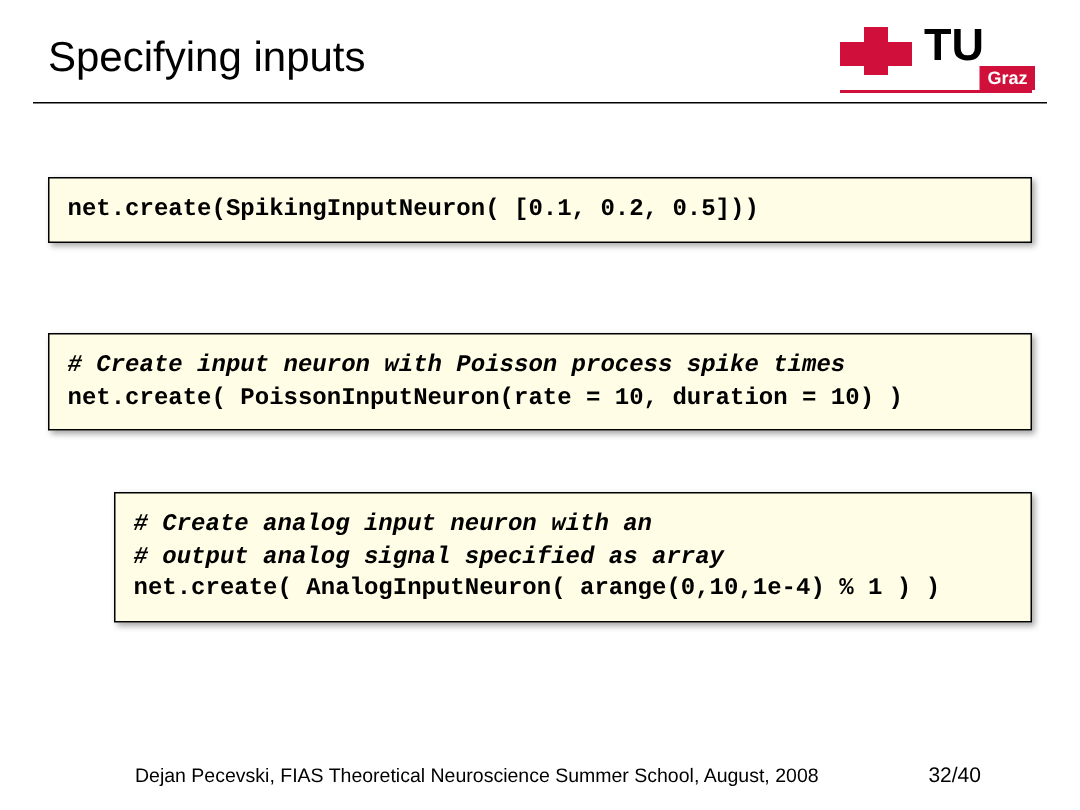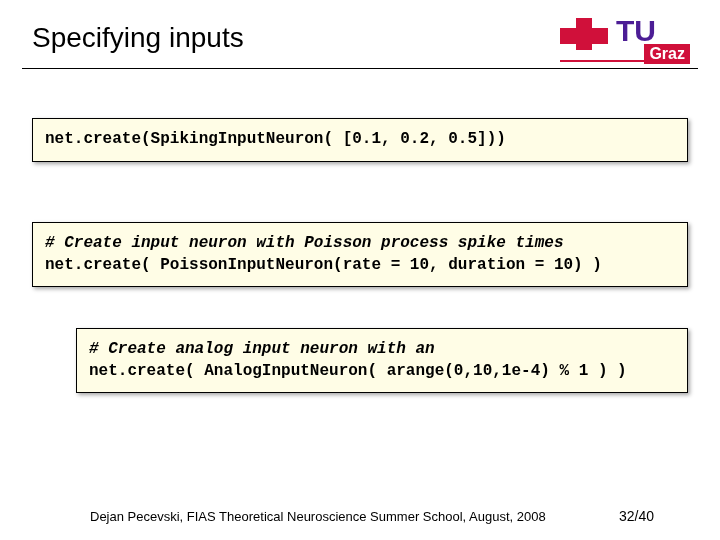--- a/index.html
+++ b/index.html
@@ -52,30 +52,30 @@
   .sq.s1 { left: 0;  top: 10px; }
   .sq.s2 { left: 16px; top: 0; }
   .sq.s3 { left: 16px; top: 16px; }
   .sq.s4 { left: 32px; top: 10px; }
   .logo-text {
     position: absolute;
     left: 56px;
     top: -2px;
     font-size: 30px;
     font-weight: 900;
-    color: #4c1d95;
+    color: #000000;
     letter-spacing: 0;
   }
   .logo-graz {
     position: absolute;
     right: 10px;
     top: 28px;
     background: #d0103a;
     color: #fff;
-    font-size: 16px;
+    font-size: 12px;
     padding: 1px 5px;
     font-weight: 700;
   }
   .logo-underline {
     position: absolute;
     left: 0;
     right: 12px;
     top: 44px;
     height: 2px;
     background: #d0103a;
@@ -155,20 +155,21 @@
     <div class="code">net.create(SpikingInputNeuron( [0.1, 0.2, 0.5]))</div>
   </div>
 
   <div id="box2" class="code-box">
     <div class="comment"># Create input neuron with Poisson process spike times</div>
     <div class="code">net.create( PoissonInputNeuron(rate = 10, duration = 10) )</div>
   </div>
 
   <div id="box3" class="code-box">
     <div class="comment"># Create analog input neuron with an</div>
+    <div class="comment"># output analog signal specified as array</div>
     <div class="code">net.create( AnalogInputNeuron( arange(0,10,1e-4) % 1 ) )</div>
   </div>
 
   <div class="footer">
     <div>Dejan Pecevski, FIAS Theoretical Neuroscience Summer School, August, 2008</div>
     <div class="page-num">32/40</div>
   </div>
 
 </div>
 

